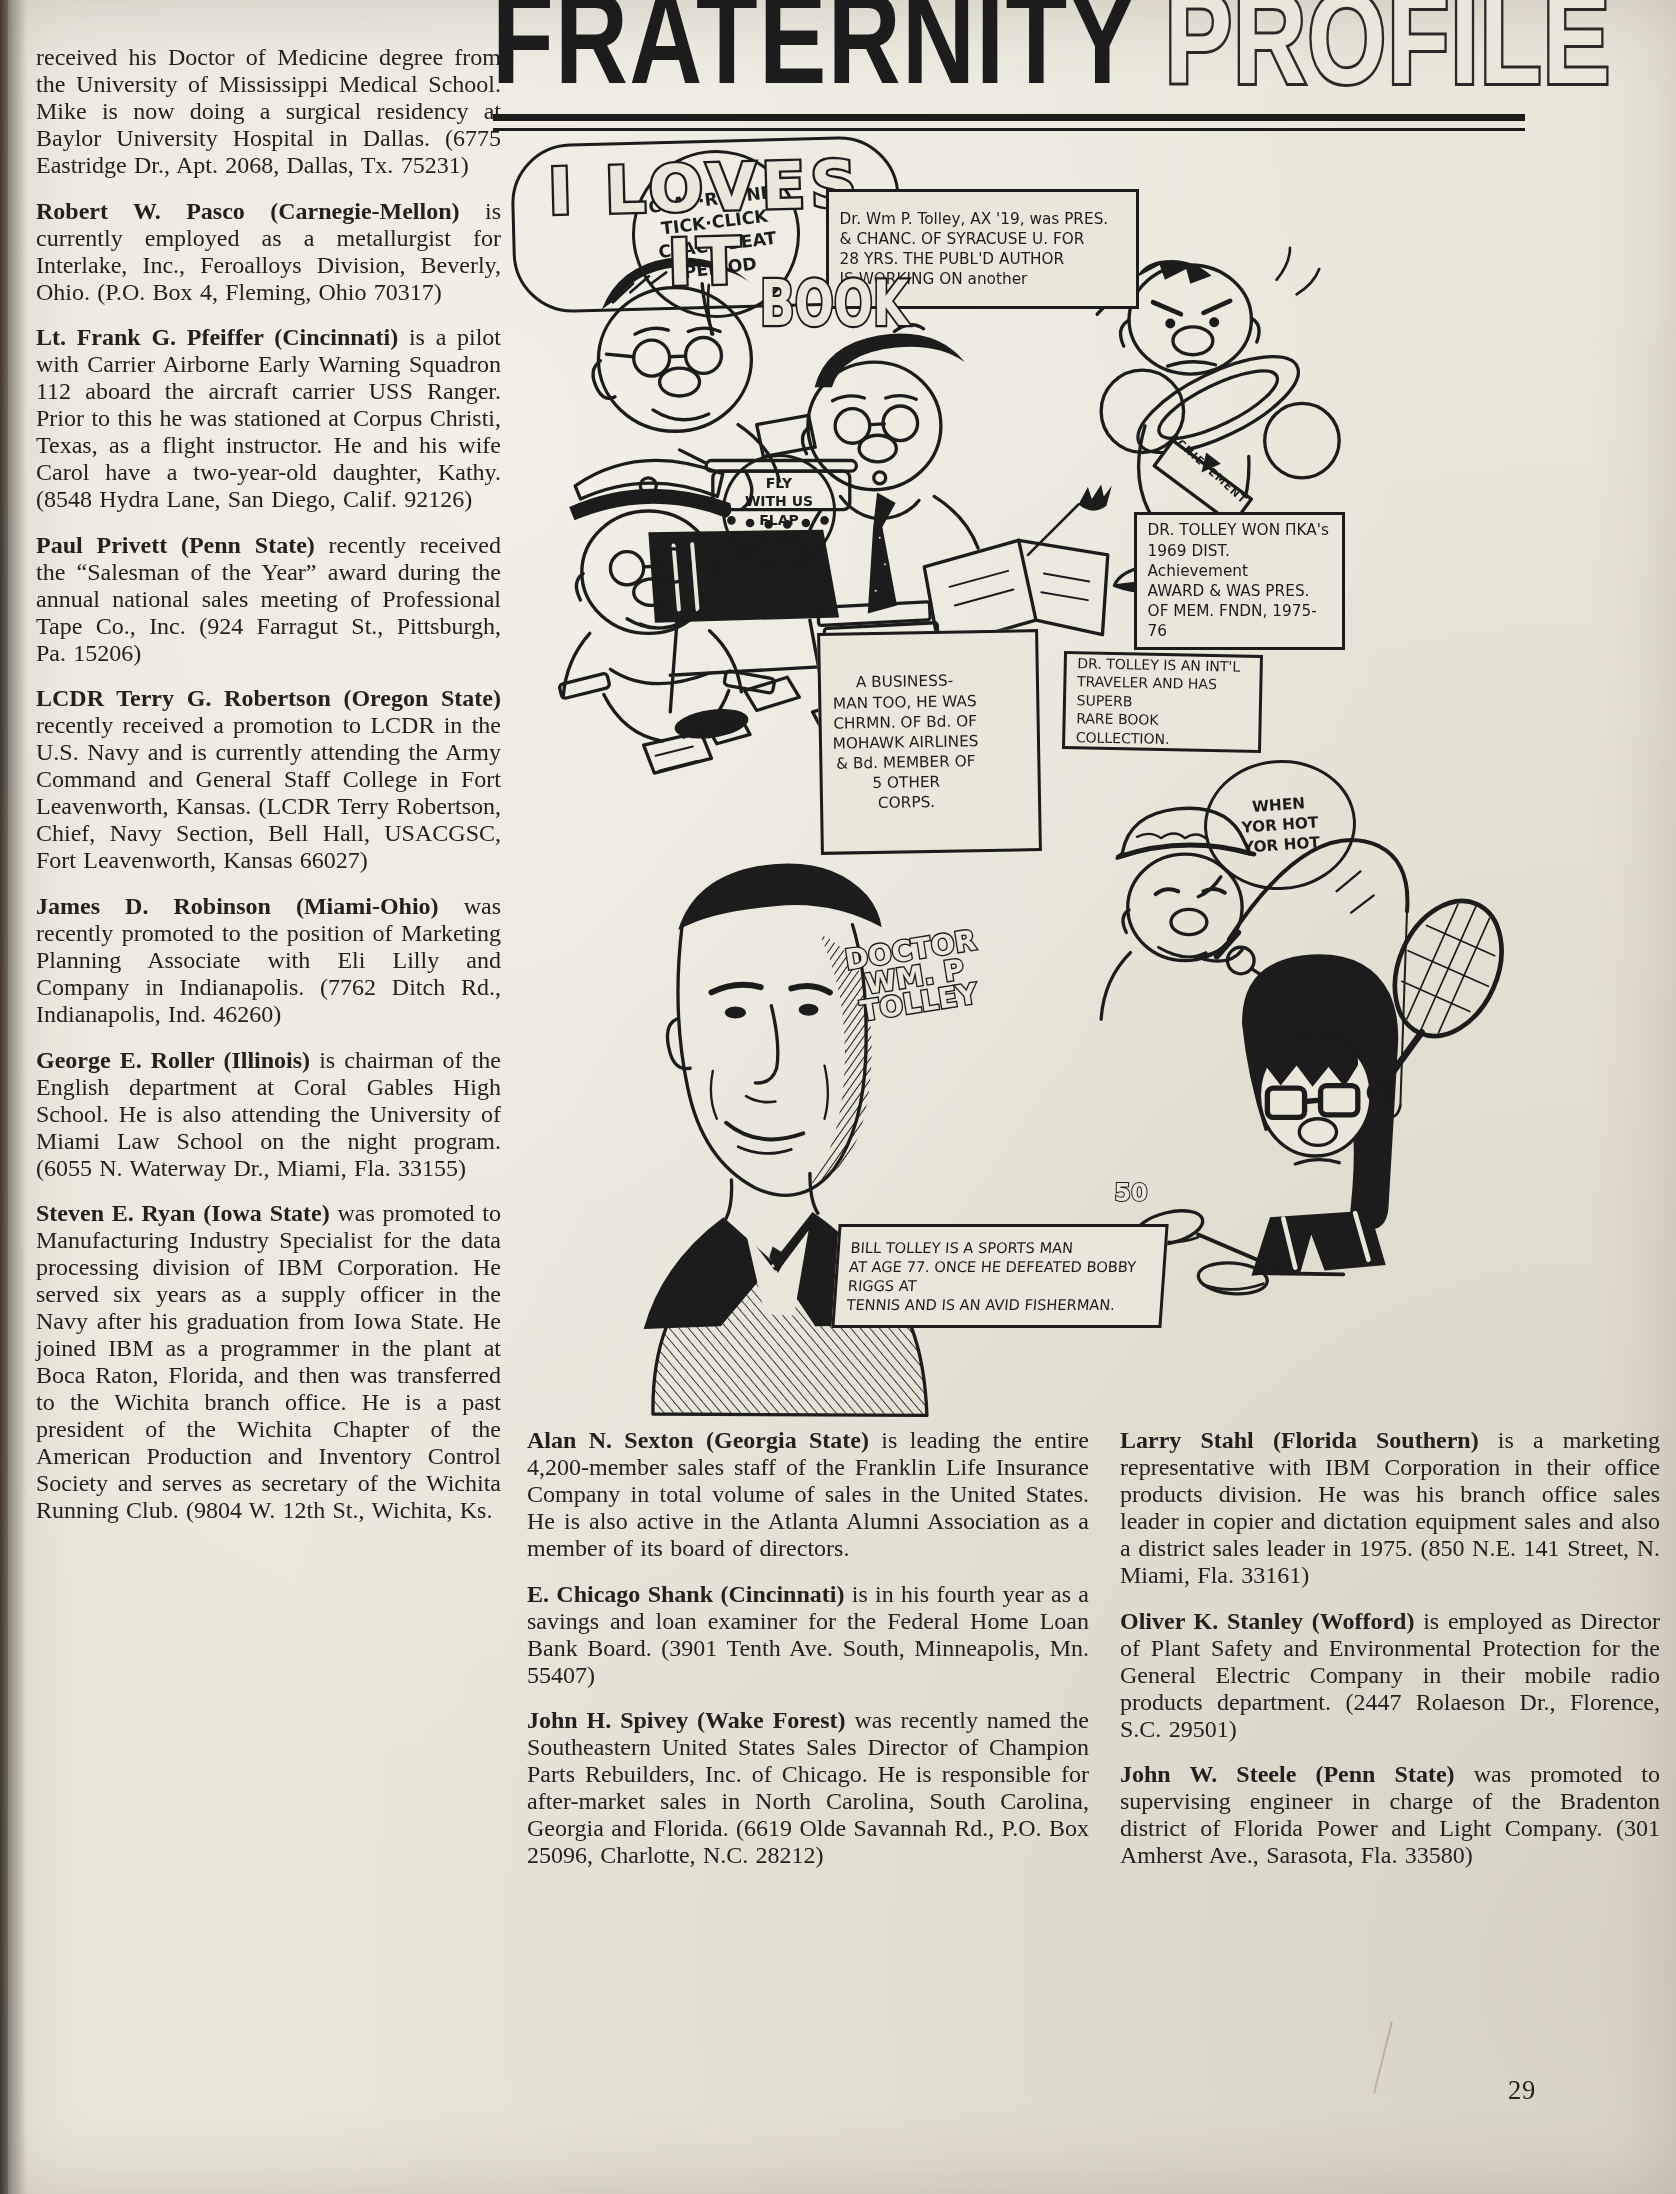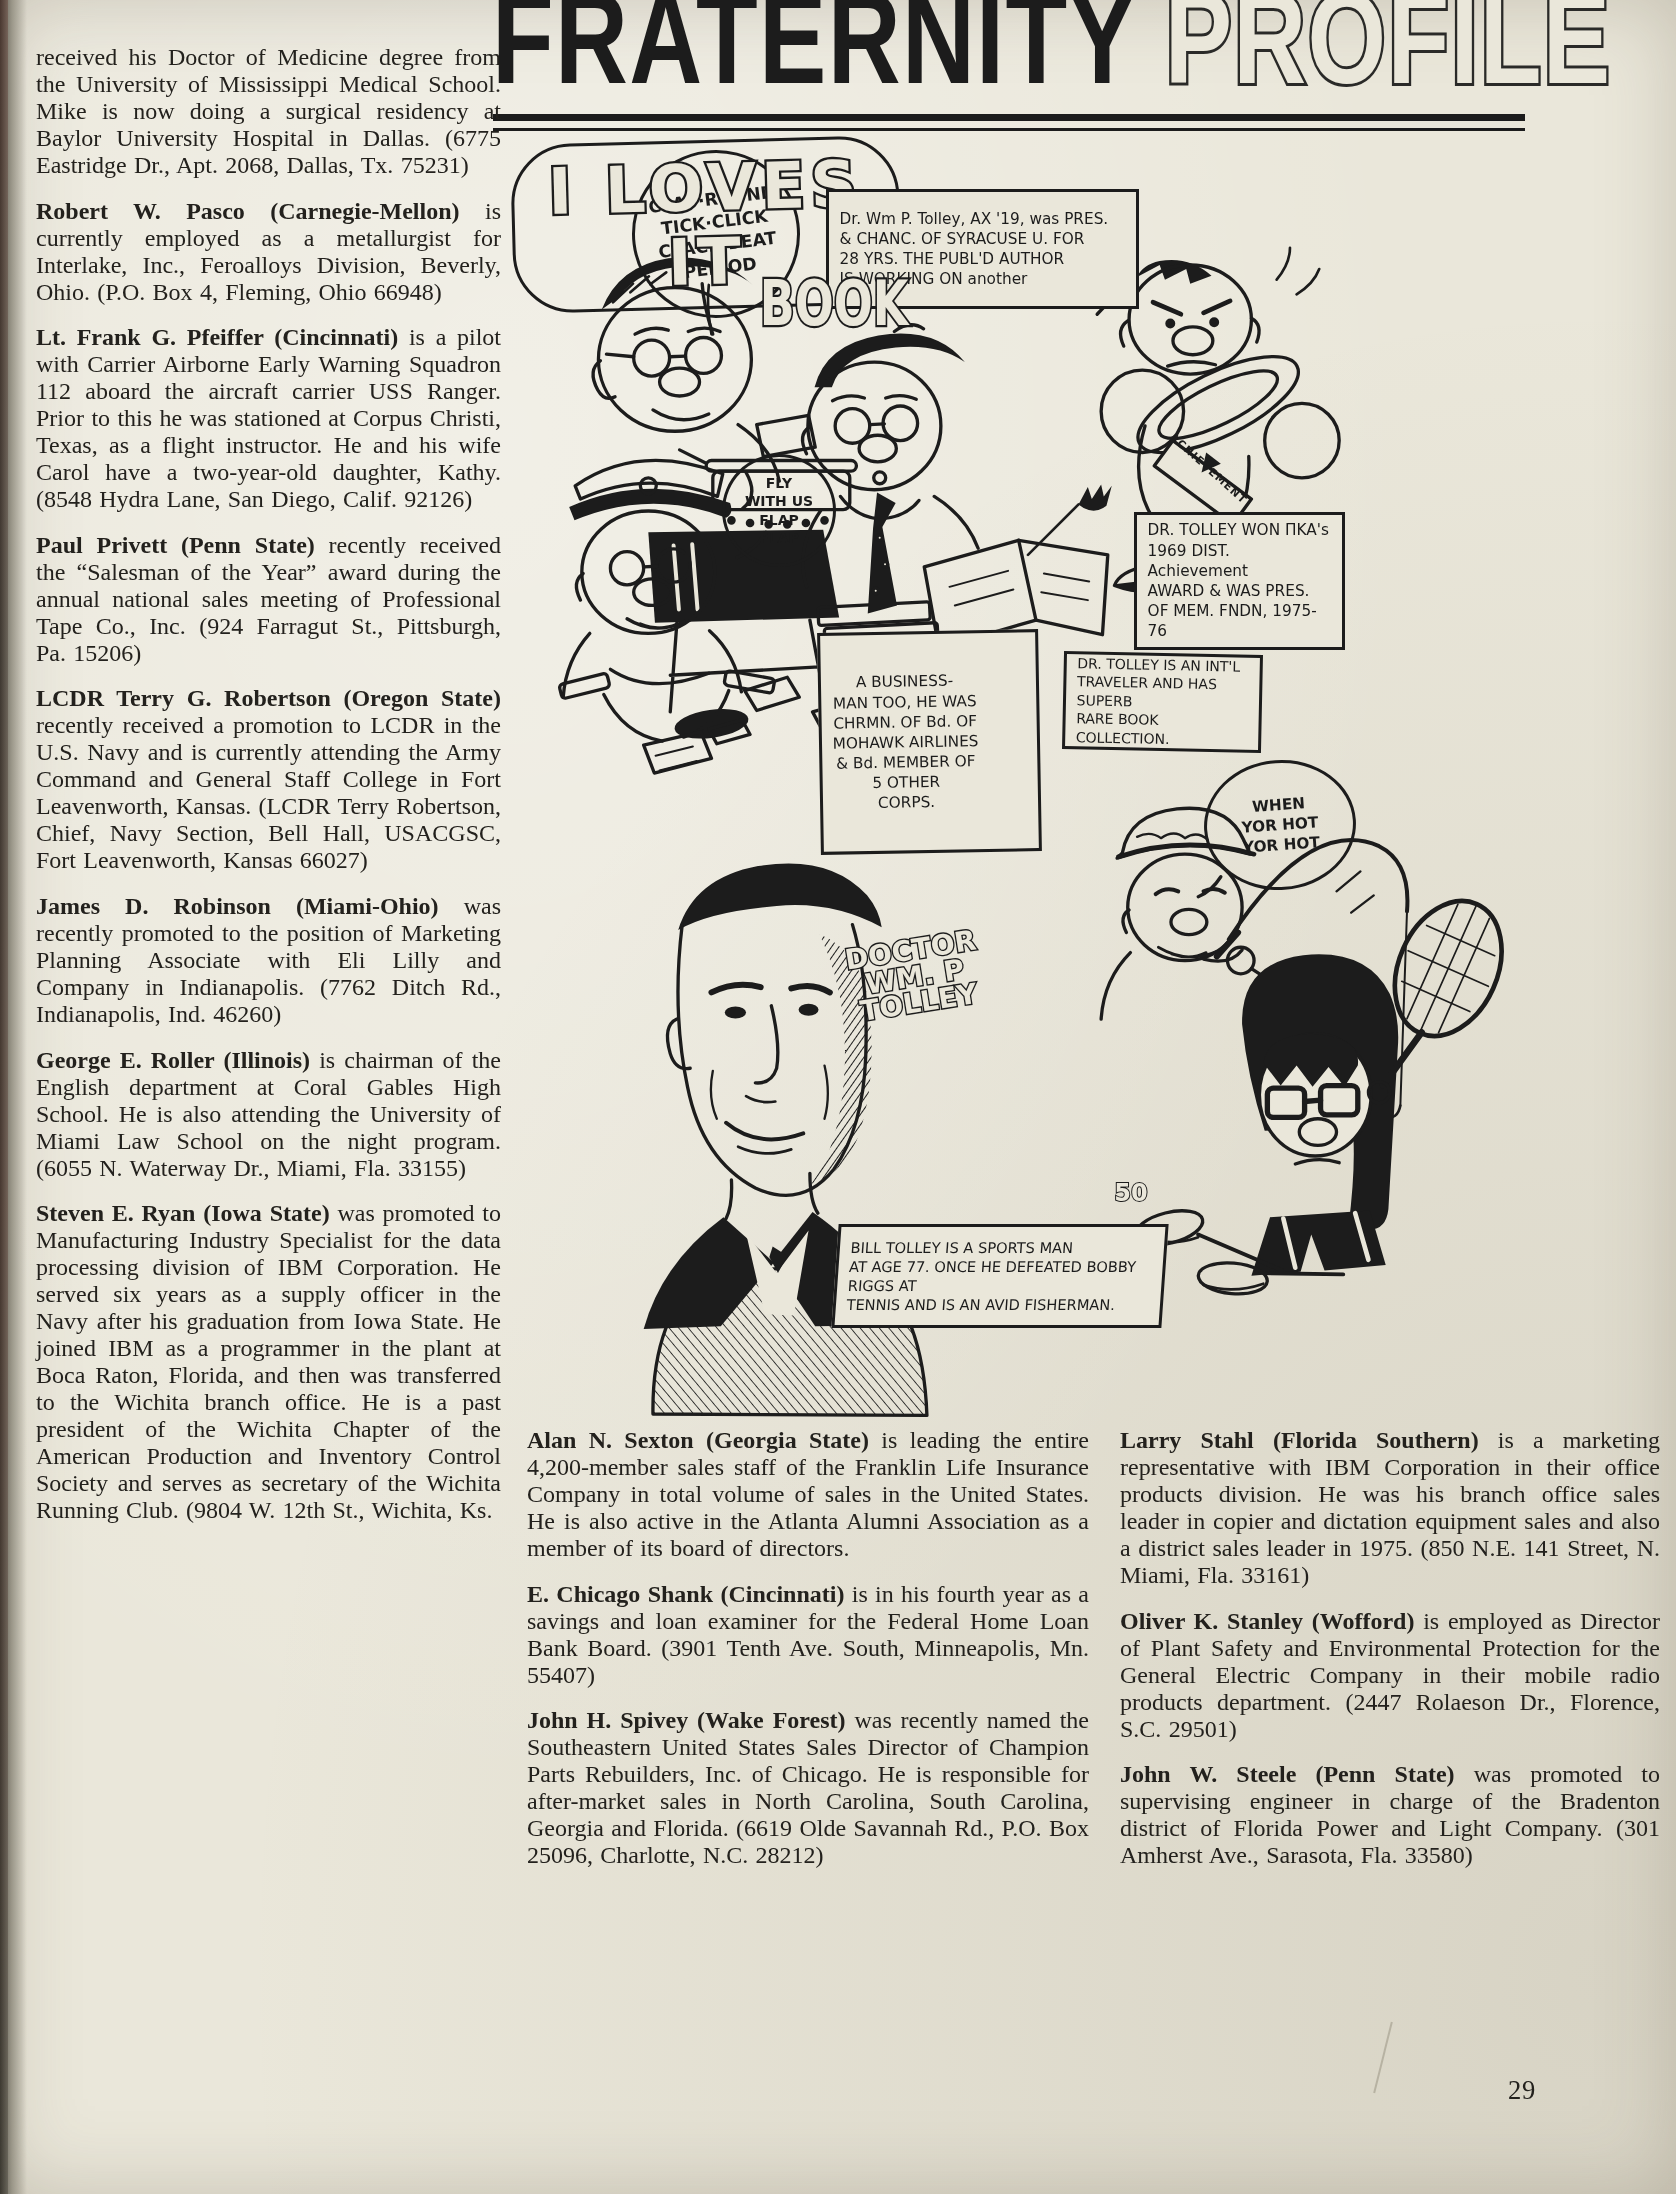--- a/index.html
+++ b/index.html
@@ -94,21 +94,21 @@
 <div class="page">
   <div class="edge-red"></div>
   <div class="edge-left"></div>
 
   <div class="masthead"><span>FRATERNITY</span><span> </span><span class="outline">PROFILE</span></div>
   <div class="rule-a"></div>
   <div class="rule-b"></div>
 
   <div class="col col-left">
       <p><span>received his Doctor of Medicine degree from the University of Mississippi Medical School. Mike is now doing a surgical residency at Baylor University Hospital in Dallas. (6775 Eastridge Dr., Apt. 2068, Dallas, Tx. 75231)</span></p>
-      <p><b>Robert W. Pasco (Carnegie-Mellon)</b><span> is currently employed as a metallurgist for Interlake, Inc., Feroalloys Division, Beverly, Ohio. (P.O. Box 4, Fleming, Ohio 66948)</span></p>
+      <p><b>Robert W. Pasco (Carnegie-Mellon)</b><span> is currently employed as a metallurgist for Interlake, Inc., Feroalloys Division, Beverly, Ohio. (P.O. Box 4, Fleming, Ohio 70317)</span></p>
       <p><b>Lt. Frank G. Pfeiffer (Cincinnati)</b><span> is a pilot with Carrier Airborne Early Warning Squadron 112 aboard the aircraft carrier USS Ranger. Prior to this he was stationed at Corpus Christi, Texas, as a flight instructor. He and his wife Carol have a two-year-old daughter, Kathy. (8548 Hydra Lane, San Diego, Calif. 92126)</span></p>
       <p><b>Paul Privett (Penn State)</b><span> recently received the “Salesman of the Year” award during the annual national sales meeting of Professional Tape Co., Inc. (924 Farragut St., Pittsburgh, Pa. 15206)</span></p>
       <p><b>LCDR Terry G. Robertson (Oregon State)</b><span> recently received a promotion to LCDR in the U.S. Navy and is currently attending the Army Command and General Staff College in Fort Leavenworth, Kansas. (LCDR Terry Robertson, Chief, Navy Section, Bell Hall, USACGSC, Fort Leavenworth, Kansas 66027)</span></p>
       <p><b>James D. Robinson (Miami-Ohio)</b><span> was recently promoted to the position of Marketing Planning Associate with Eli Lilly and Company in Indianapolis. (7762 Ditch Rd., Indianapolis, Ind. 46260)</span></p>
       <p><b>George E. Roller (Illinois)</b><span> is chairman of the English department at Coral Gables High School. He is also attending the University of Miami Law School on the night program. (6055 N. Waterway Dr., Miami, Fla. 33155)</span></p>
       <p><b>Steven E. Ryan (Iowa State)</b><span> was promoted to Manufacturing Industry Specialist for the data processing division of IBM Corporation. He served six years as a supply officer in the Navy after his graduation from Iowa State. He joined IBM as a programmer in the plant at Boca Raton, Florida, and then was transferred to the Wichita branch office. He is a past president of the Wichita Chapter of the American Production and Inventory Control Society and serves as secretary of the Wichita Running Club. (9804 W. 12th St., Wichita, Ks.</span></p>
     </div>
   <div class="col col-mid">
       <p><b>Alan N. Sexton (Georgia State)</b><span> is leading the entire 4,200-member sales staff of the Franklin Life Insurance Company in total volume of sales in the United States. He is also active in the Atlanta Alumni Association as a member of its board of directors.</span></p>
       <p><b>E. Chicago Shank (Cincinnati)</b><span> is in his fourth year as a savings and loan examiner for the Federal Home Loan Bank Board. (3901 Tenth Ave. South, Minneapolis, Mn. 55407)</span></p>

